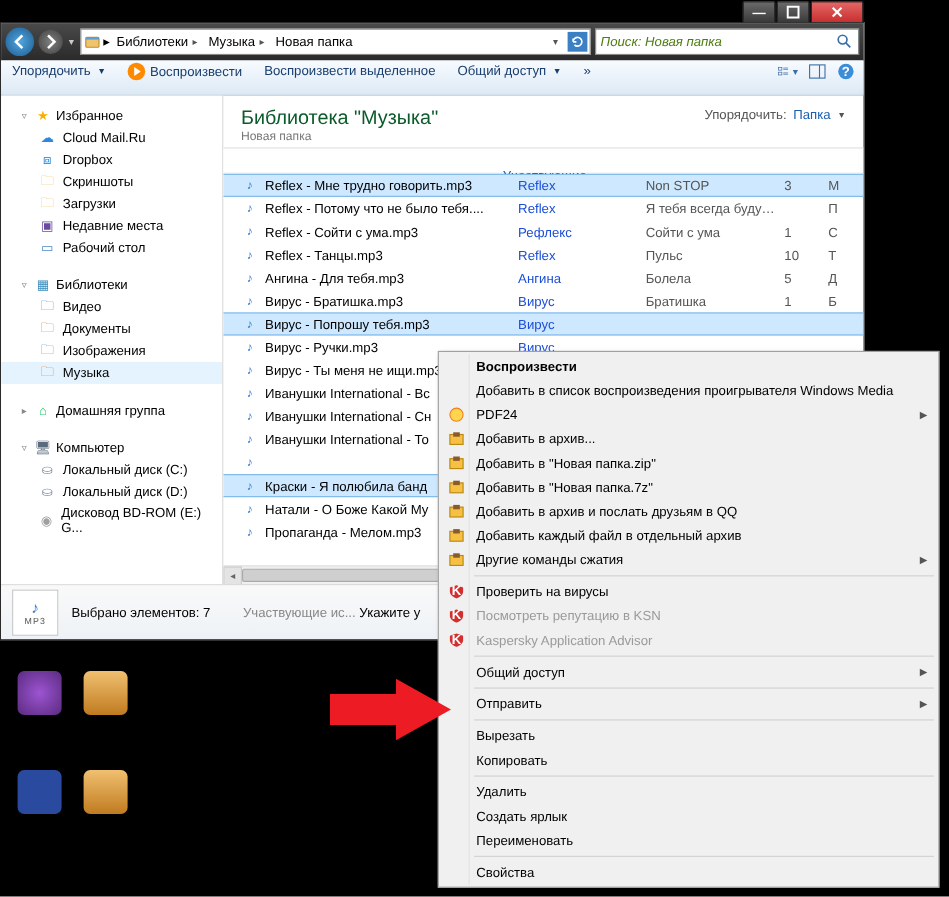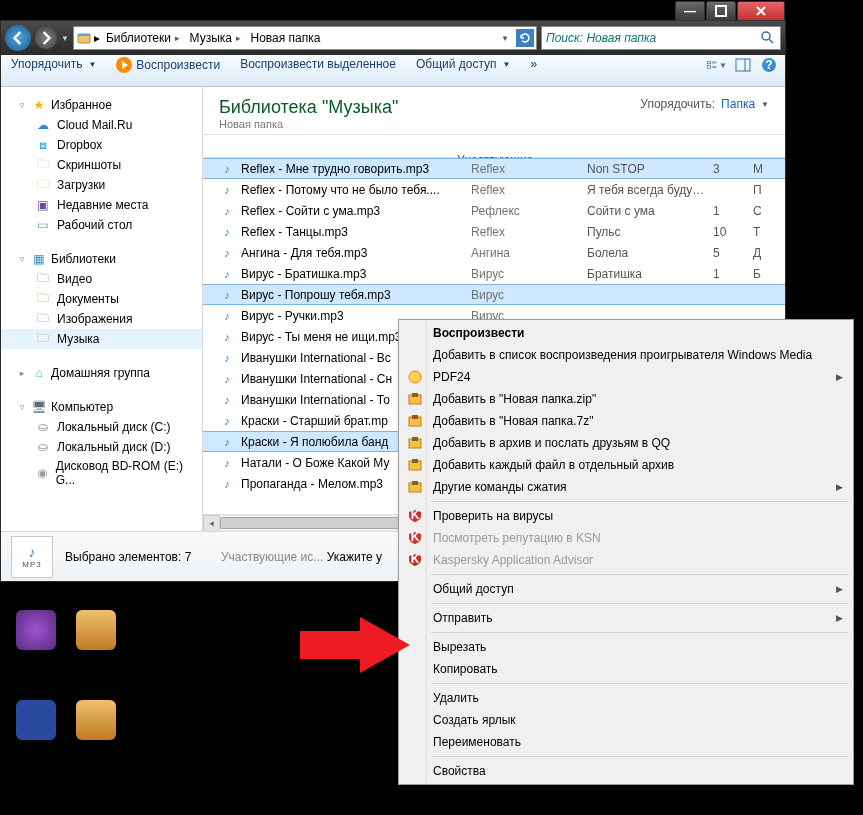--- a/index.html
+++ b/index.html
@@ -23,21 +23,21 @@
     height: 34px; background: linear-gradient(#4a4a4a,#2a2a2a);
     display: flex; align-items: center; padding: 0 4px; gap: 4px; color:#fff;
   }
   .navbtn { width: 26px; height: 26px; border-radius: 50%; background: radial-gradient(#51a7e0,#1c5a8e); display:flex; align-items:center; justify-content:center; }
   .navbtn.fwd { background: radial-gradient(#808080,#404040); width:22px; height:22px; }
   .navbtn svg { width: 14px; height: 14px; fill:#fff; }
   .addrbar { flex: 1; height: 24px; background: #fff; border: 1px solid #888; display:flex; align-items:center; color:#000; }
   .addrseg { padding: 0 4px 0 6px; display:flex; align-items:center; height:100%; }
   .addrseg .tri { margin-left:4px; color:#555; font-size:9px; }
   .addricon { width:16px; height:16px; margin:0 2px; display:flex; align-items:center; justify-content:center; }
-  .searchbar { width: 240px; height: 24px; background:#fff; border:1px solid #888; display:flex; align-items:center; padding:0 4px; color:#0f766e; font-style:italic; }
+  .searchbar { width: 240px; height: 24px; background:#fff; border:1px solid #888; display:flex; align-items:center; padding:0 4px; color:#4d7c0f; font-style:italic; }
   .searchbar .mag { margin-left:auto; width:16px; height:16px; color:#3b6ea5; }
 
   .toolbar {
     height: 32px; background: linear-gradient(#f7fbff,#dce9f5);
     border-bottom: 1px solid #b8c7d8; display:flex; align-items:flex-start; padding:0 6px; gap:12px;
   }
   .tbtn { color:#1a3e6e; display:flex; align-items:center; gap:4px; padding:2px 4px; }
   .tbtn .tri { font-size:8px; color:#1a3e6e; margin-left:2px; }
   .tbtn.play .circ { width:16px; height:16px; border-radius:50%; background:#ff8a00; display:flex; align-items:center; justify-content:center; }
   .tbtn.play .circ:before { content:''; border-left:6px solid #fff; border-top:4px solid transparent; border-bottom:4px solid transparent; margin-left:2px; }
@@ -80,21 +80,21 @@
   .col.last { width: 30px; }
   .sorttri { font-size:8px; color:#555; }
 
   .rows { flex:1; overflow:hidden; position:relative; }
   .row { display:flex; align-items:center; height:21px; padding-left:16px; }
   .row .ic { width:16px; height:16px; margin-right:6px; display:flex; align-items:center; justify-content:center; }
   .row .ic .note { color:#2d7cd1; font-size:11px; }
   .row.sel { background:#cde8ff; border:1px solid #7ab7e8; border-left:none; border-right:none; }
   .row .c { overflow:hidden; white-space:nowrap; text-overflow:ellipsis; }
   .row .c.name { width:222px; }
-  .row .c.art  { width:116px; padding-left:8px; color:#737373; }
+  .row .c.art  { width:116px; padding-left:8px; color:#1d4ed8; }
   .row .c.alb  { width:126px; padding-left:8px; color:#555; }
   .row .c.num  { width:40px;  padding-left:8px; color:#555; }
   .row .c.last { width:30px;  padding-left:8px; color:#555; }
 
   .hscroll { height:17px; background:#f0f0f0; border-top:1px solid #ddd; display:flex; align-items:center; }
   .hscroll .arr { width:17px; height:17px; background:#e4e4e4; border:1px solid #ccc; display:flex; align-items:center; justify-content:center; color:#666; font-size:9px; }
   .hscroll .track { flex:1; height:17px; position:relative; }
   .hscroll .thumb { position:absolute; left:0; top:2px; height:12px; width:60%; background:#cfcfcf; border:1px solid #aaa; border-radius:2px; }
 
   .status { height:50px; border-top:1px solid #d9d9d9; background:linear-gradient(#f9f9f9,#eef2f6); display:flex; align-items:center; padding:0 10px; gap:12px; }
@@ -490,21 +490,20 @@
             <span class="c name">Иванушки International - То</span>
             <span class="c art"></span>
             <span class="c alb"></span>
             <span class="c num"></span>
             <span class="c last"></span>
           </div>
           <div class="row">
             <span class="ic">
               <span class="note">♪</span>
             </span>
-            <span class="c name">Краски - Старший брат.mp</span>
             <span class="c art"></span>
             <span class="c alb"></span>
             <span class="c num"></span>
             <span class="c last"></span>
           </div>
           <div class="row sel">
             <span class="ic">
               <span class="note">♪</span>
             </span>
             <span class="c name">Краски - Я полюбила банд</span>
@@ -571,20 +570,29 @@
       <span>Добавить в список воспроизведения проигрывателя Windows Media</span>
     </div>
     <div class="citem">
       <span class="cico">
         <svg width="14" height="14" viewBox="0 0 14 14">
           <circle cx="7" cy="7" r="6" fill="#ffd54f" stroke="#f57f17"></circle>
         </svg>
       </span>
       <span>PDF24</span>
       <span class="sub">▶</span>
+    </div>
+    <div class="citem">
+      <span class="cico">
+        <svg width="14" height="14" viewBox="0 0 14 14">
+          <rect x="1" y="3" width="12" height="9" fill="#f5c044" stroke="#b8860b"></rect>
+          <rect x="4" y="1" width="6" height="4" fill="#8b5a2b"></rect>
+        </svg>
+      </span>
+      <span>Добавить в архив...</span>
     </div>
     <div class="citem">
       <span class="cico">
         <svg width="14" height="14" viewBox="0 0 14 14">
           <rect x="1" y="3" width="12" height="9" fill="#f5c044" stroke="#b8860b"></rect>
           <rect x="4" y="1" width="6" height="4" fill="#8b5a2b"></rect>
         </svg>
       </span>
       <span>Добавить в "Новая папка.zip"</span>
     </div>

